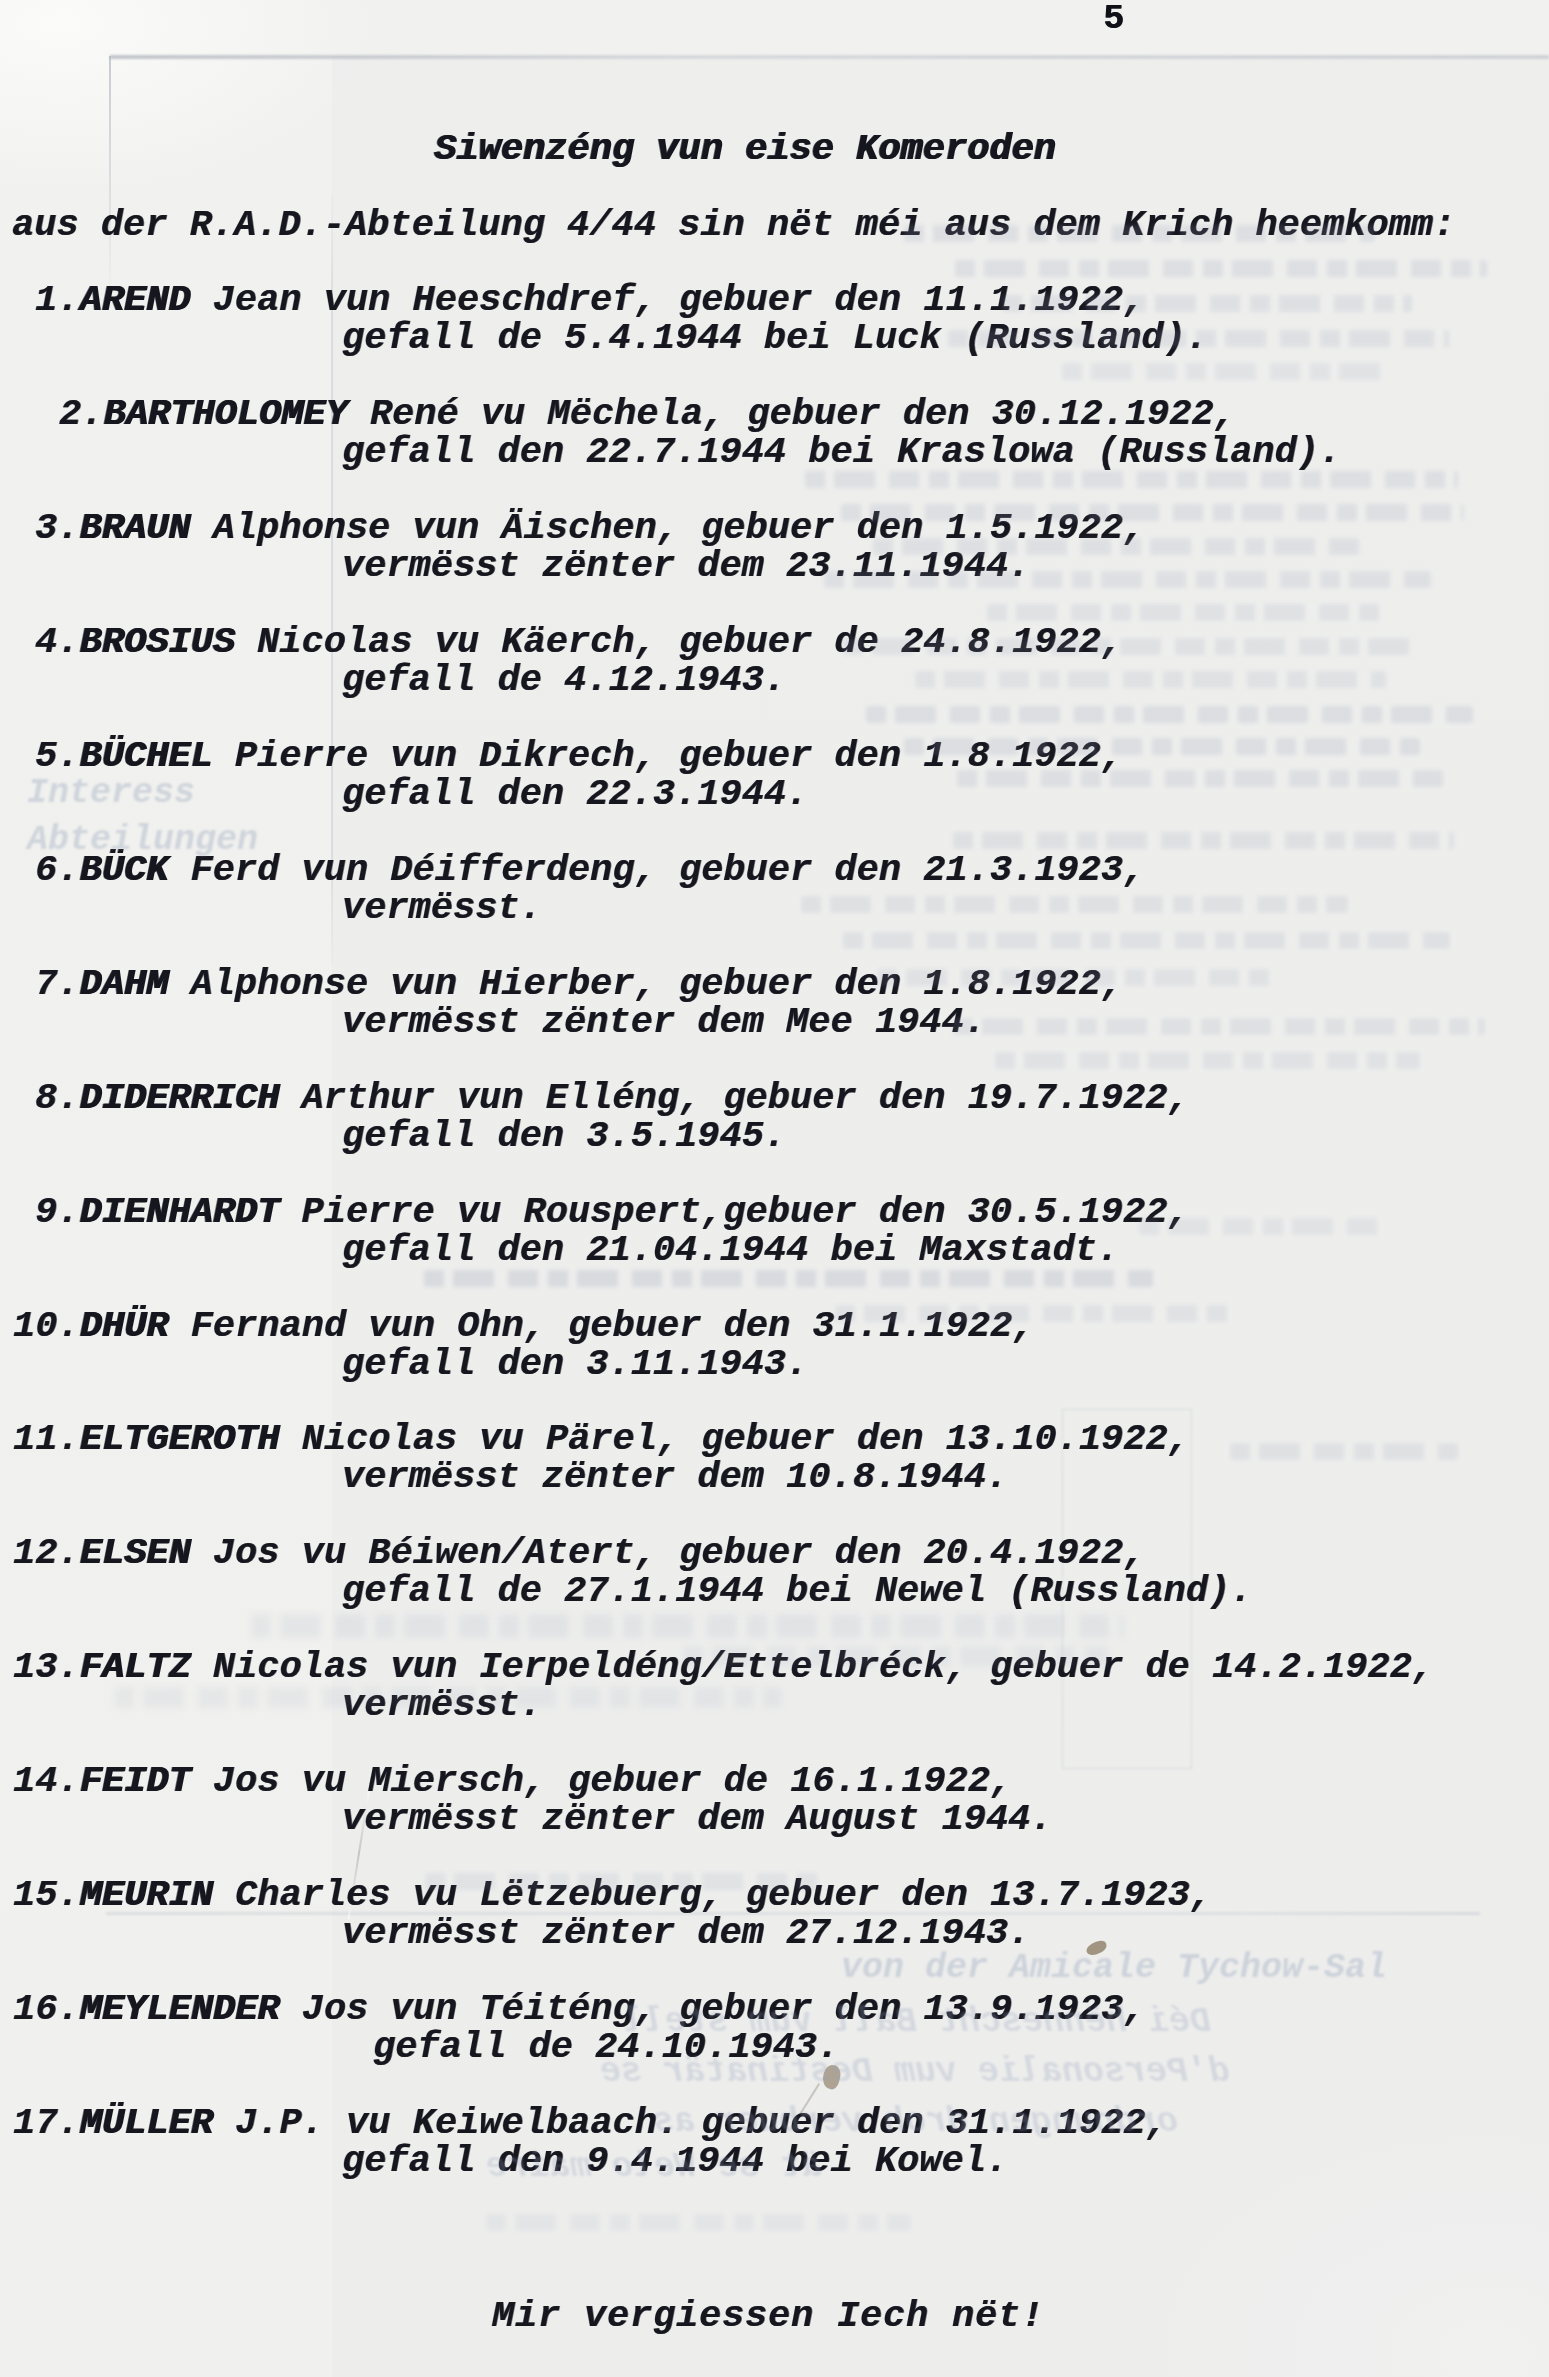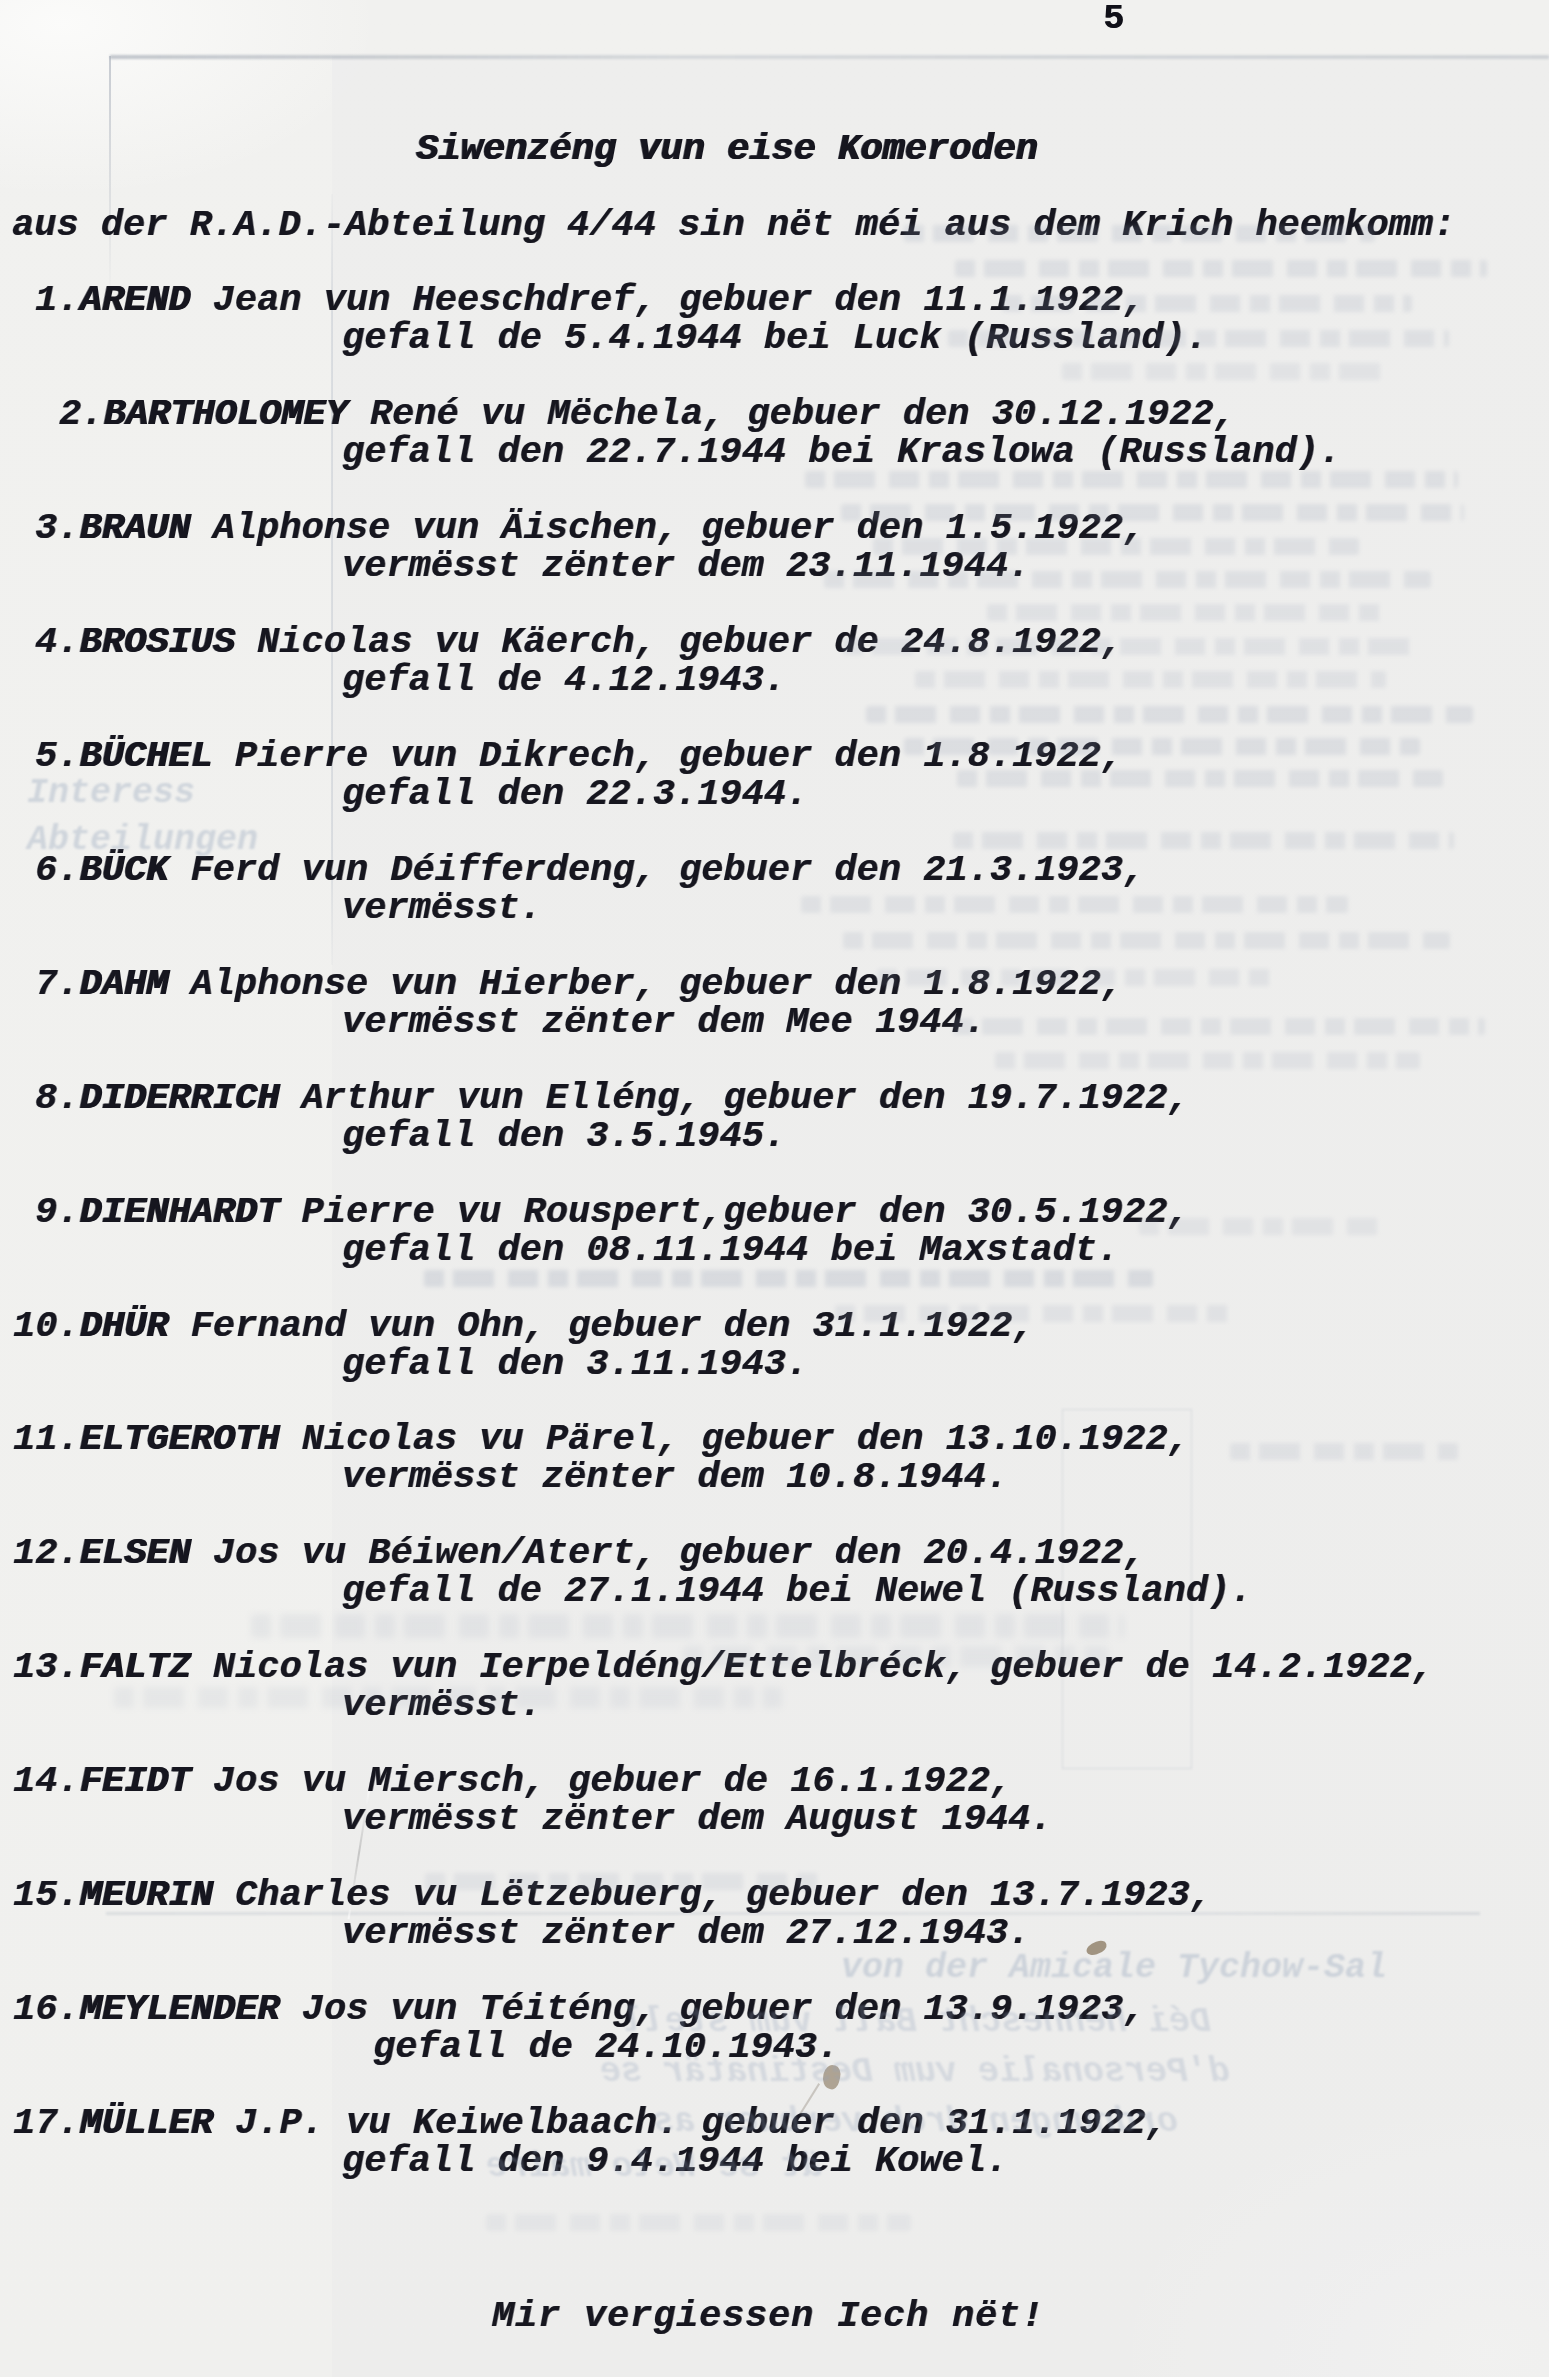--- a/index.html
+++ b/index.html
@@ -78,21 +78,21 @@
 <div class="hline streak-mid"></div>
 <div class="vline edge-left-top"></div>
 <div class="vline edge-left-mid"></div>
 <div class="ghost-box"></div>
 <div class="speck speck-a"></div>
 <div class="speck speck-b"></div>
 <div class="crease"></div>
 
 <div class="pagenum">5</div>
 
-<div class="line title" style="left:416px;top:131px;">Siwenzéng vun eise Komeroden</div>
+<div class="line title" style="left:434px;top:131px;">Siwenzéng vun eise Komeroden</div>
 
 <div class="line" style="left:12px;top:207px;font-style:italic;">aus der R.A.D.-Abteilung 4/44 sin nët méi aus dem Krich heemkomm:</div>
 
 <div>
     <div class="line" style="top: 282px; left: 35px;"><span>1.</span><span class="surname">AREND</span><span> Jean vun Heeschdref, gebuer den 11.1.1922,</span></div>
     <div class="line" style="top: 320px; left: 342px;">gefall de 5.4.1944 bei Luck (Russland).</div>
     <div class="line" style="top: 396px; left: 35px; margin-left: 24px;"><span>2.</span><span class="surname">BARTHOLOMEY</span><span> René vu Mëchela, gebuer den 30.12.1922,</span></div>
     <div class="line" style="top: 434px; left: 342px;">gefall den 22.7.1944 bei Kraslowa (Russland).</div>
     <div class="line" style="top: 510px; left: 35px;"><span>3.</span><span class="surname">BRAUN</span><span> Alphonse vun Äischen, gebuer den 1.5.1922,</span></div>
     <div class="line" style="top: 548px; left: 342px;">vermësst zënter dem 23.11.1944.</div>
@@ -100,21 +100,21 @@
     <div class="line" style="top: 662px; left: 342px;">gefall de 4.12.1943.</div>
     <div class="line" style="top: 738px; left: 35px;"><span>5.</span><span class="surname">BÜCHEL</span><span> Pierre vun Dikrech, gebuer den 1.8.1922,</span></div>
     <div class="line" style="top: 776px; left: 342px;">gefall den 22.3.1944.</div>
     <div class="line" style="top: 852px; left: 35px;"><span>6.</span><span class="surname">BÜCK</span><span> Ferd vun Déifferdeng, gebuer den 21.3.1923,</span></div>
     <div class="line" style="top: 890px; left: 342px;">vermësst.</div>
     <div class="line" style="top: 966px; left: 35px;"><span>7.</span><span class="surname">DAHM</span><span> Alphonse vun Hierber, gebuer den 1.8.1922,</span></div>
     <div class="line" style="top: 1004px; left: 342px;">vermësst zënter dem Mee 1944.</div>
     <div class="line" style="top: 1080px; left: 35px;"><span>8.</span><span class="surname">DIDERRICH</span><span> Arthur vun Elléng, gebuer den 19.7.1922,</span></div>
     <div class="line" style="top: 1118px; left: 342px;">gefall den 3.5.1945.</div>
     <div class="line" style="top: 1194px; left: 35px;"><span>9.</span><span class="surname">DIENHARDT</span><span> Pierre vu Rouspert,gebuer den 30.5.1922,</span></div>
-    <div class="line" style="top: 1232px; left: 342px;">gefall den 08.11.1944 bei Maxstadt.</div>
+    <div class="line" style="top: 1232px; left: 342px;">gefall den 21.04.1944 bei Maxstadt.</div>
     <div class="line" style="top: 1308px; left: 13px;"><span>10.</span><span class="surname">DHÜR</span><span> Fernand vun Ohn, gebuer den 31.1.1922,</span></div>
     <div class="line" style="top: 1346px; left: 342px;">gefall den 3.11.1943.</div>
     <div class="line" style="top: 1421px; left: 13px;"><span>11.</span><span class="surname">ELTGEROTH</span><span> Nicolas vu Pärel, gebuer den 13.10.1922,</span></div>
     <div class="line" style="top: 1459px; left: 342px; text-align: right;">vermësst zënter dem 10.8.1944.</div>
     <div class="line" style="top: 1535px; left: 13px;"><span>12.</span><span class="surname">ELSEN</span><span> Jos vu Béiwen/Atert, gebuer den 20.4.1922,</span></div>
     <div class="line" style="top: 1573px; left: 342px;">gefall de 27.1.1944 bei Newel (Russland).</div>
     <div class="line" style="top: 1649px; left: 13px;"><span>13.</span><span class="surname">FALTZ</span><span> Nicolas vun Ierpeldéng/Ettelbréck, gebuer de 14.2.1922,</span></div>
     <div class="line" style="top: 1687px; left: 342px;">vermësst.</div>
     <div class="line" style="top: 1763px; left: 13px;"><span>14.</span><span class="surname">FEIDT</span><span> Jos vu Miersch, gebuer de 16.1.1922,</span></div>
     <div class="line" style="top: 1801px; left: 342px;">vermësst zënter dem August 1944.</div>

